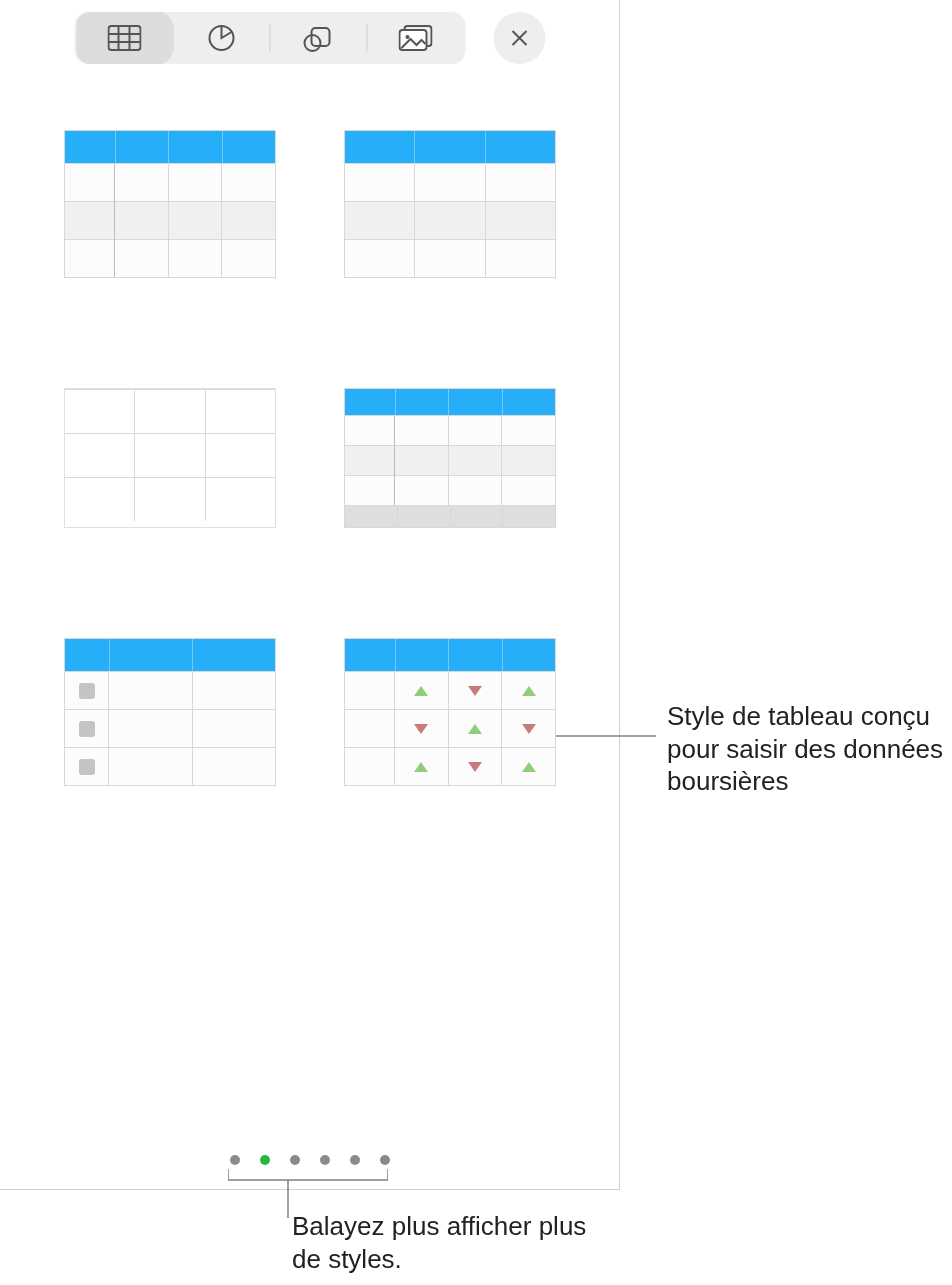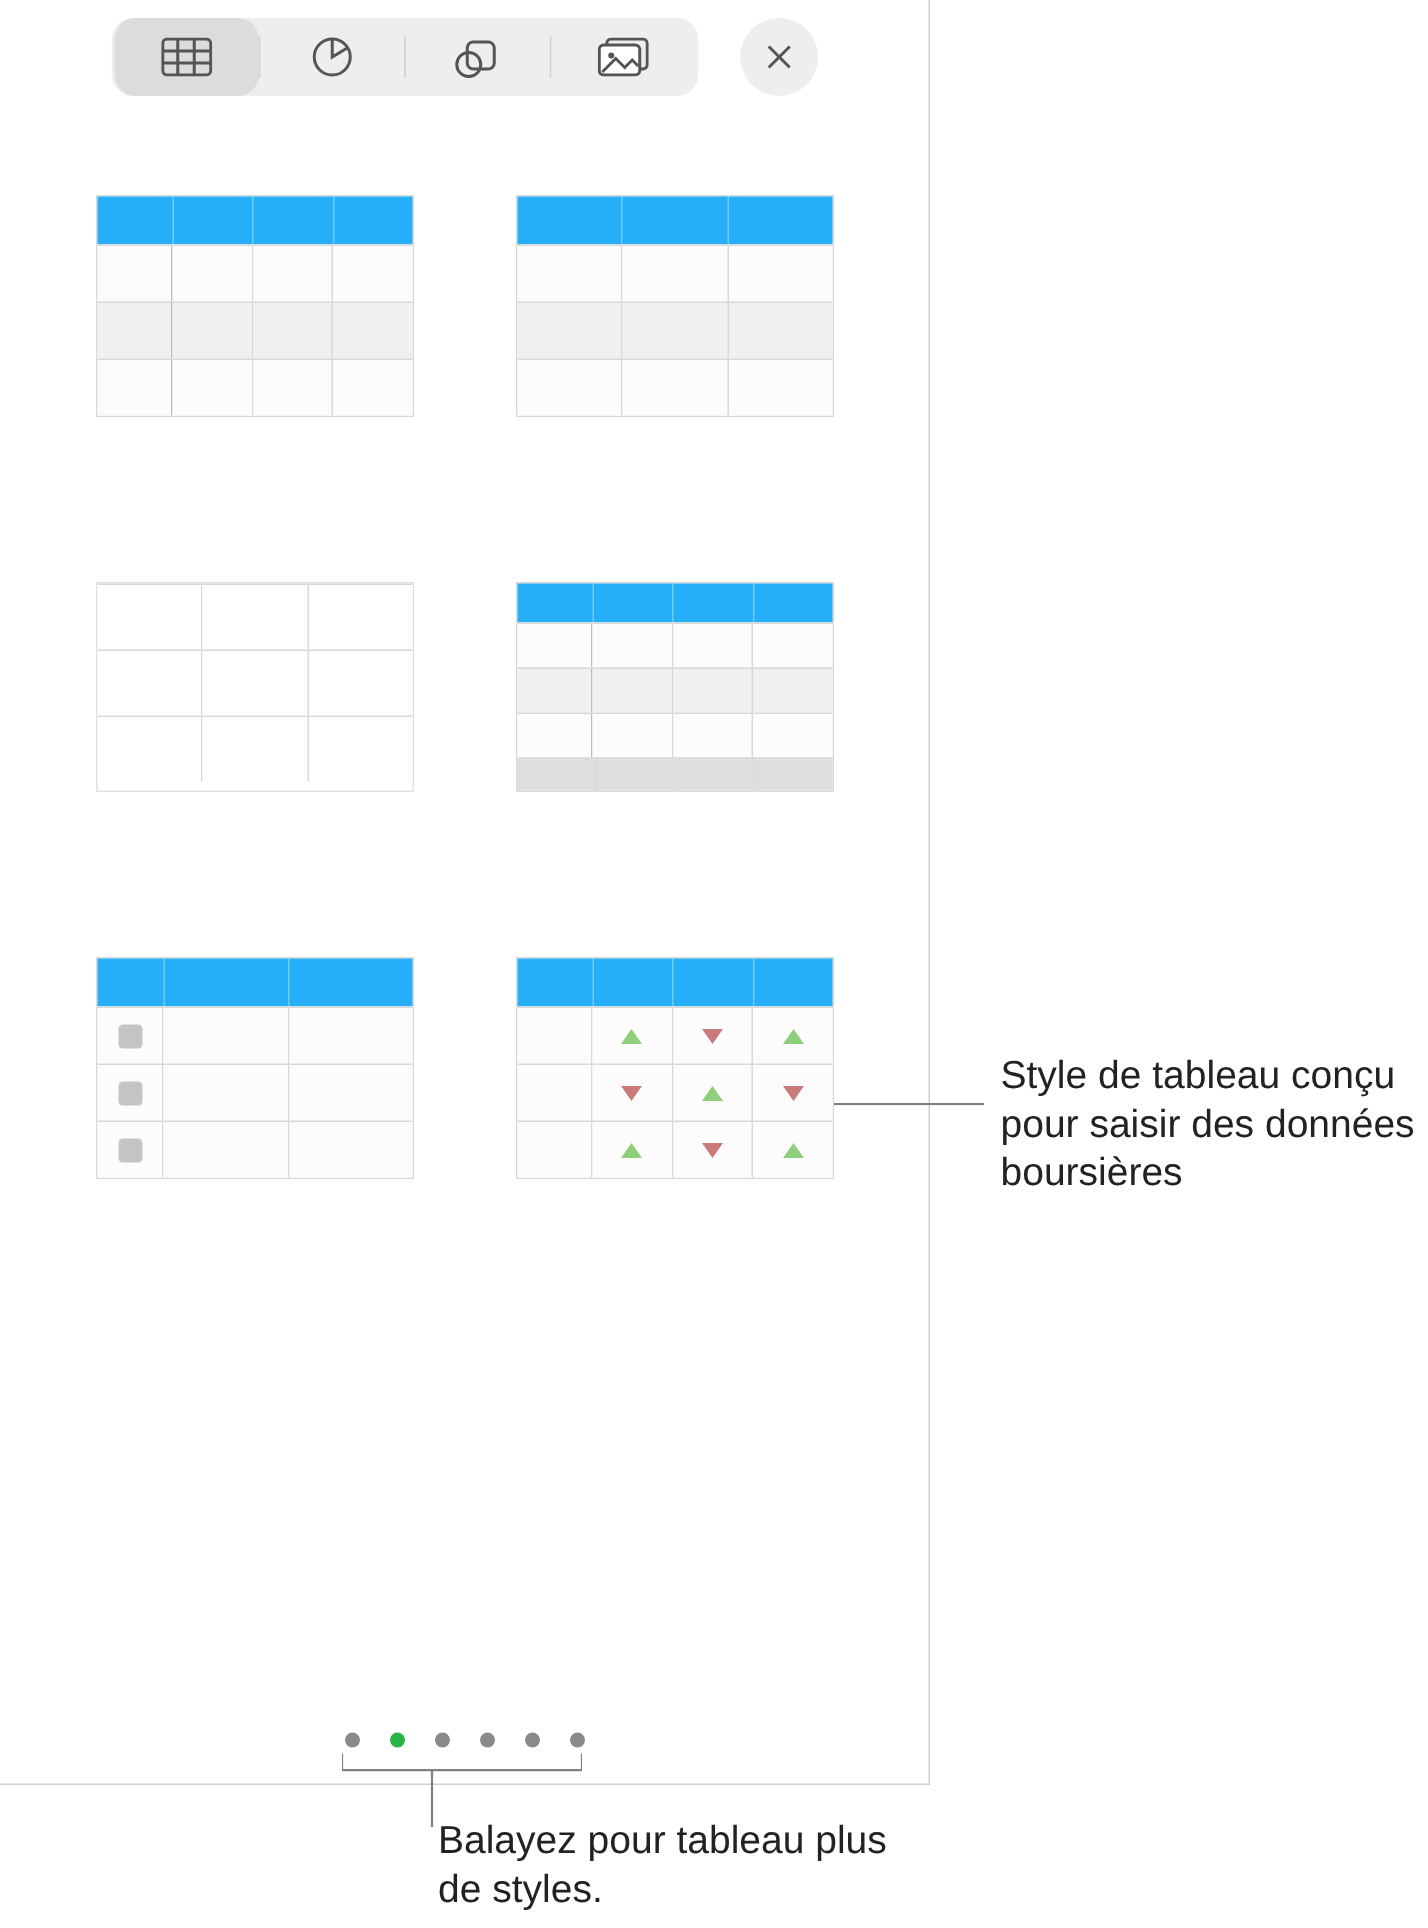--- a/index.html
+++ b/index.html
@@ -407,13 +407,13 @@
   <line x1="0" y1="1" x2="100" y2="1" stroke="#808080" stroke-width="1.5"></line>
 </svg>
 <div class="callout-text" style="left:667px; top:700px; width:300px;">Style de tableau conçu pour saisir des données boursières</div>
 
 <svg class="callout-line" style="left:228px; top:1168px; width:160px; height:60px;" viewBox="0 0 160 60">
   <line x1="0" y1="1" x2="0" y2="12" stroke="#808080" stroke-width="1.5"></line>
   <line x1="160" y1="1" x2="160" y2="12" stroke="#808080" stroke-width="1.5"></line>
   <line x1="0" y1="12" x2="160" y2="12" stroke="#808080" stroke-width="1.5"></line>
   <line x1="60" y1="12" x2="60" y2="50" stroke="#808080" stroke-width="1.5"></line>
 </svg>
-<div class="callout-text" style="left:292px; top:1210px; width:320px;">Balayez pour tableau plus de styles.</div>
+<div class="callout-text" style="left:292px; top:1210px; width:320px;">Balayez plus afficher plus de styles.</div>
 
 </body></html>

